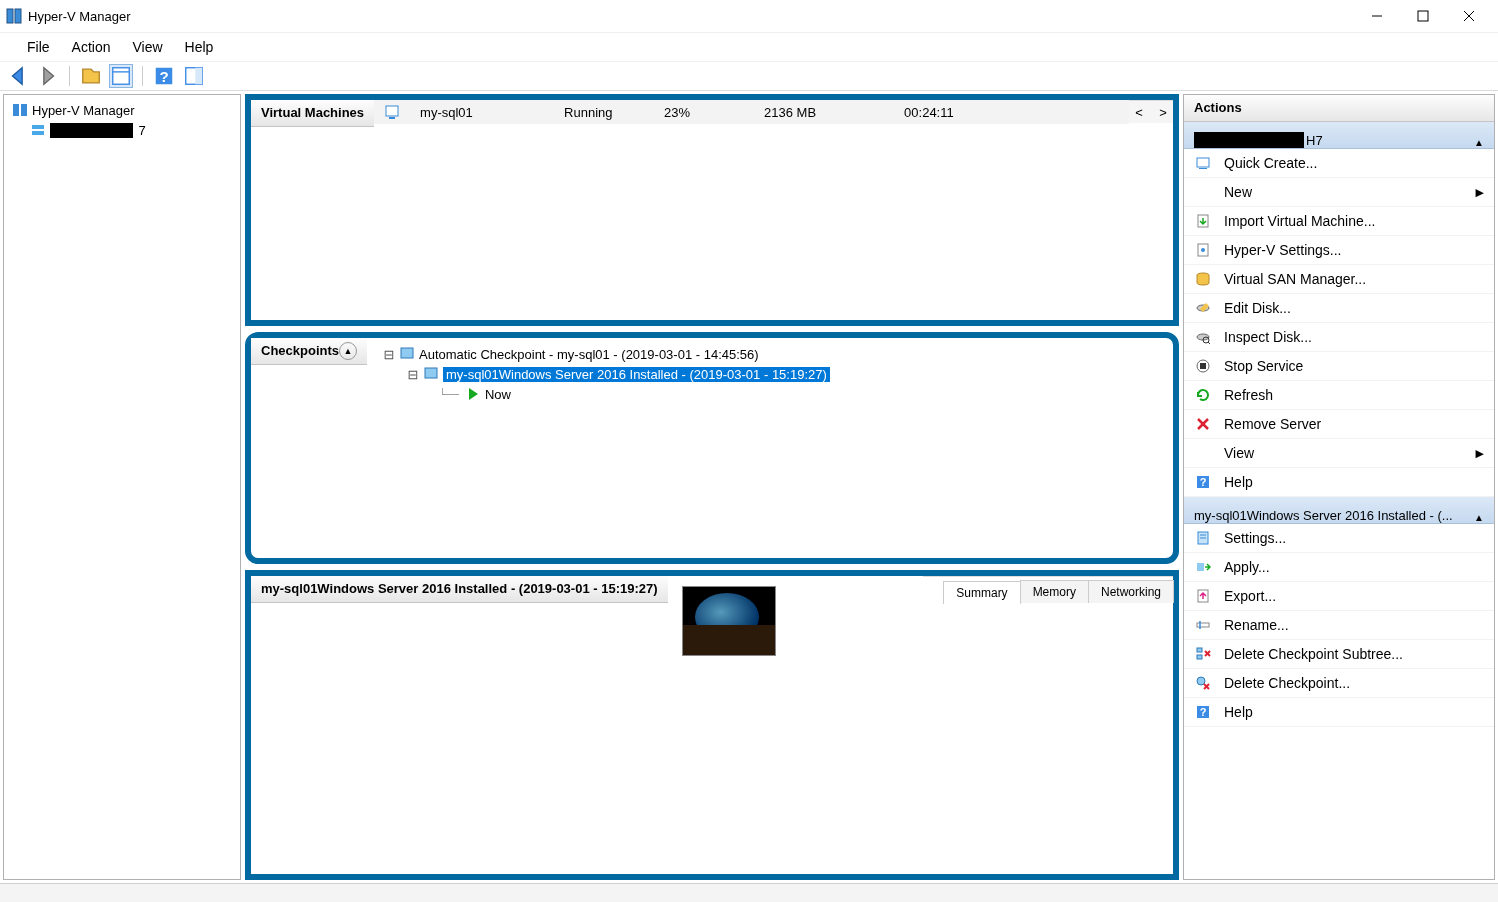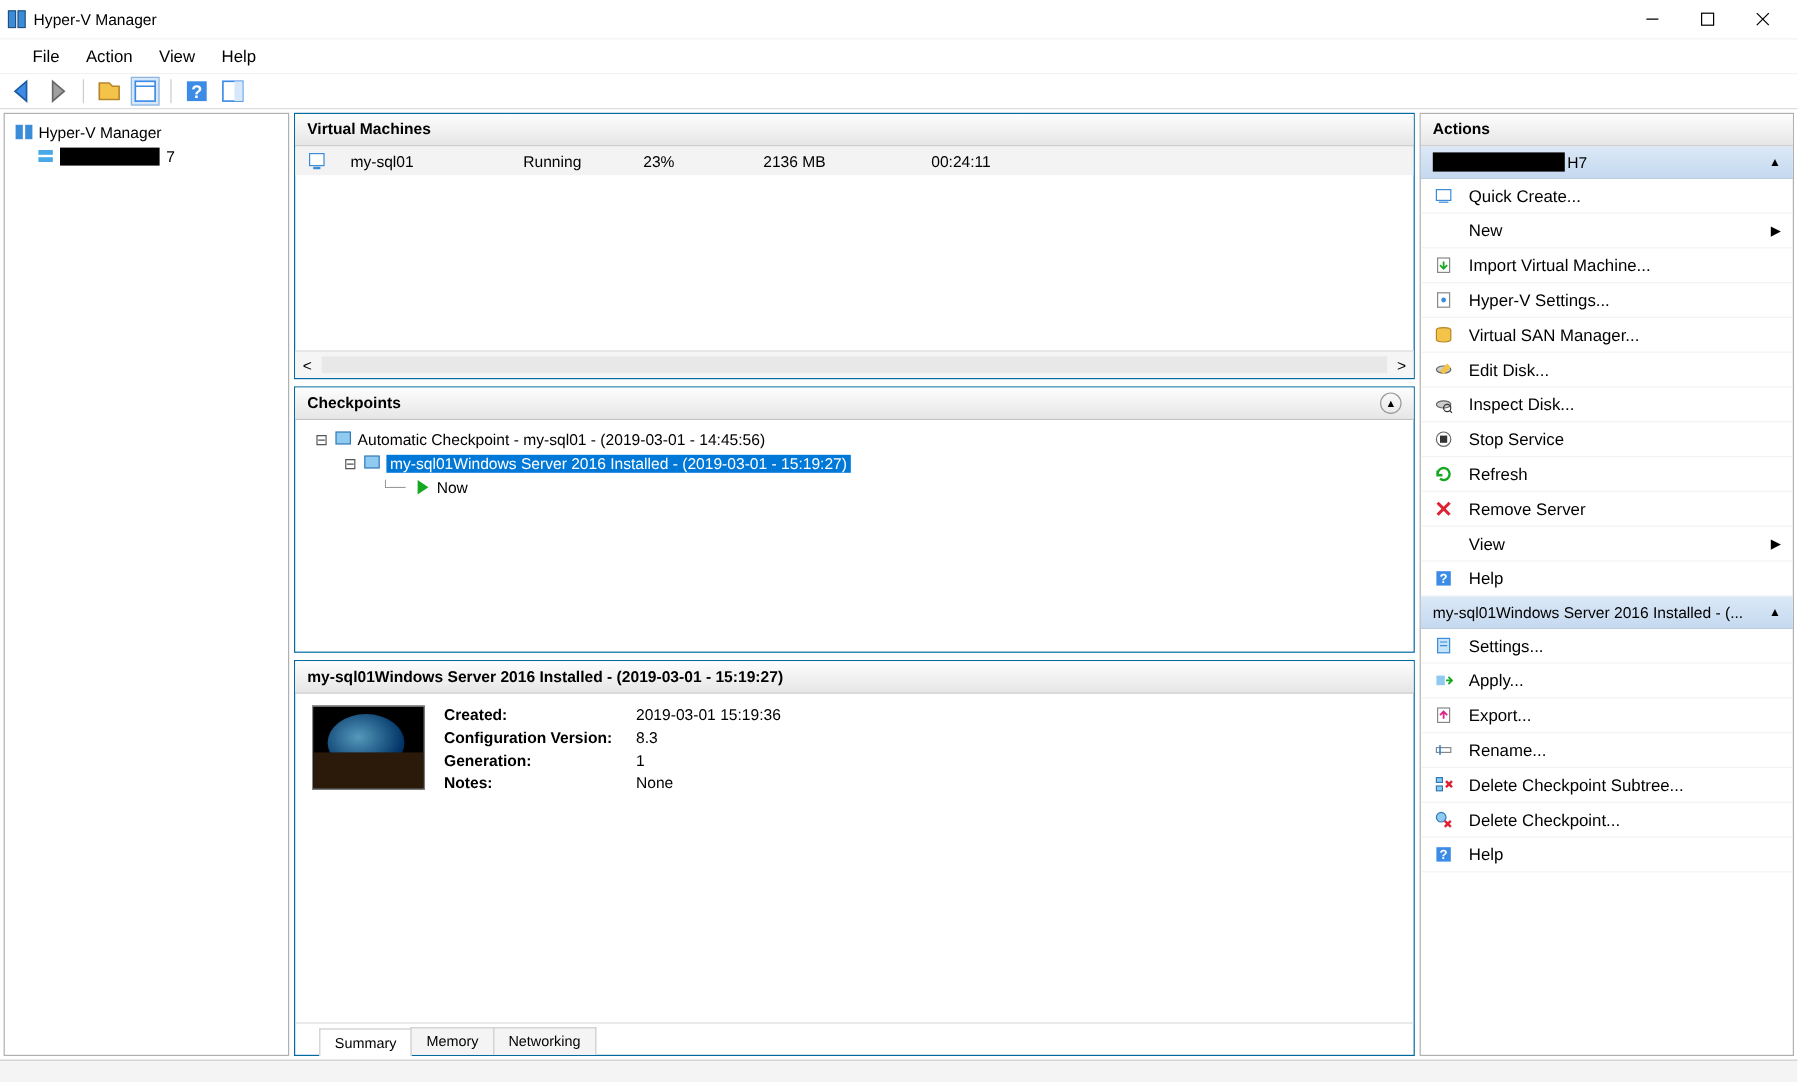--- a/index.html
+++ b/index.html
@@ -30,21 +30,21 @@
 .toolbar .sep{width:1px;height:20px;background:#ccc;margin:0 3px;}
 
 .body{display:flex;height:calc(100% - 32px - 28px - 28px - 22px);}
 .tree{width:232px;border-right:1px solid var(--divider);background:#fff;padding:6px 2px;border:1px solid #b0b0b0;margin:3px 2px 3px 3px;}
 .tree .node{display:flex;align-items:center;gap:4px;padding:1px 4px;}
 .tree .node.lvl1{padding-left:6px;}
 .tree .node.lvl2{padding-left:24px;margin-top:2px;}
 .tree .node.redact .label{background:#000;color:#000;padding:0 2px;}
 .tree .suffix{padding-left:1px;}
 .center{flex:1;margin:3px 2px;display:flex;flex-direction:column;gap:6px;min-width:0;}
-.pane{border:1px solid #0369a1;background:#fff;display:flex;flex-direction:column;min-height:0;}
+.pane{border:6px solid #0369a1;background:#fff;display:flex;flex-direction:row;min-height:0;}
 .pane-header{height:26px;line-height:26px;padding:0 10px;font-weight:600;background:linear-gradient(var(--header-grad1),var(--header-grad2));border-bottom:1px solid #c4c4c4;display:flex;align-items:center;}
 .pane-header .collapse{margin-left:auto;width:16px;height:16px;border:1px solid #999;border-radius:50%;display:flex;align-items:center;justify-content:center;font-size:9px;}
 .pane-body{flex:1;overflow:auto;position:relative;}
 
 .vmh{display:grid;grid-template-columns:180px 100px 100px 140px 120px 1fr;height:26px;align-items:center;border-bottom:1px solid #e4e4e4;color:#333;}
 .vmh div{padding:0 10px;border-right:1px solid #eee;position:relative;}
 .vmh .sortable::after{content:"";position:absolute;right:6px;top:11px;width:0;height:0;border-left:4px solid transparent;border-right:4px solid transparent;border-top:5px solid #555;}
 .vmrow{display:grid;grid-template-columns:180px 100px 100px 140px 120px 1fr;height:24px;align-items:center;background:#f3f3f3;}
 .vmrow div{padding:0 10px;}
 .vmrow .vmname{display:flex;align-items:center;gap:20px;}
@@ -66,21 +66,21 @@
 .thumb .moon{position:absolute;left:12px;top:6px;width:64px;height:48px;border-radius:50%;background:radial-gradient(ellipse at 40% 40%,#59b,#036 70%);}
 .thumb .hill{position:absolute;bottom:0;left:0;right:0;height:30px;background:#2b1a0a;}
 .kv{display:grid;grid-template-columns:160px 1fr;row-gap:4px;font-size:13px;}
 .kv .k{font-weight:700;}
 .tabs{display:flex;gap:0;border-top:1px solid #ddd;height:26px;align-items:flex-end;padding-left:8px;}
 .tabs .tab{padding:4px 12px;border:1px solid #ccc;border-bottom:none;background:#f4f4f4;font-size:12px;margin-right:-1px;}
 .tabs .tab.active{background:#fff;position:relative;top:1px;margin-left:12px;}
 
 .actions{width:310px;margin:3px 3px 3px 2px;border:1px solid #b0b0b0;display:flex;flex-direction:column;}
 .actions .hdr{height:26px;line-height:26px;padding:0 10px;font-weight:700;background:linear-gradient(var(--header-grad1),var(--header-grad2));border-bottom:1px solid #c4c4c4;}
-.actions .group-title{height:26px;display:flex;align-items:center;padding:0 10px;background:linear-gradient(#dbe8f7,#c5d9ef);border-bottom:1px solid #a9c0db;font-size:13px;}
+.actions .group-title{height:26px;display:flex;align-items:flex-end;padding:0 10px;background:linear-gradient(#dbe8f7,#c5d9ef);border-bottom:1px solid #a9c0db;font-size:13px;}
 .actions .group-title .txt-redact{background:#000;color:#000;display:inline-block;width:110px;height:16px;margin-right:2px;}
 .actions .group-title .suffix{}
 .actions .group-title .collapse{margin-left:auto;font-size:10px;}
 .actions .item{height:28px;display:flex;align-items:center;gap:12px;padding:0 10px;font-size:14px;border-bottom:1px solid #f2f2f2;}
 .actions .item .ico{width:18px;height:18px;display:flex;align-items:center;justify-content:center;}
 .actions .item .chev{margin-left:auto;font-size:11px;}
 
 .status{height:22px;border-top:1px solid #cfcfcf;background:#f4f4f4;}
 
 .ico svg{width:16px;height:16px;}
@@ -209,21 +209,21 @@
           <div></div>
         </div>
       </div>
       <div class="vm-scroll">
         <div class="arrow">&lt;</div>
         <div class="track"></div>
         <div class="arrow">&gt;</div>
       </div>
     </div>
 
-    <div class="pane" style="height:220px;">
+    <div class="pane" style="height:220px;border-radius:13px;">
       <div class="pane-header">
         <span>Checkpoints</span>
         <span class="collapse">▲</span>
       </div>
       <div class="pane-body ck">
         <div class="ckrow l0">
           <span class="toggle">⊟</span>
           <span class="mini-icon">
               <svg viewBox="0 0 16 16">
                 <rect x="2" y="2" width="12" height="10" fill="#8fcaf0" stroke="#2f79b8"></rect>
@@ -255,30 +255,20 @@
     <div class="pane" style="flex:1;">
       <div class="pane-header">
         <span>my-sql01Windows Server 2016 Installed - (2019-03-01 - 15:19:27)</span>
       </div>
       <div class="pane-body">
         <div class="detail-body">
           <div class="thumb">
             <div class="moon"></div>
               <div class="hill"></div>
           </div>
-          <div class="kv">
-            <div class="k">Created:</div>
-              <div>2019-03-01 15:19:36</div>
-            <div class="k">Configuration Version:</div>
-              <div>8.3</div>
-            <div class="k">Generation:</div>
-              <div>1</div>
-            <div class="k">Notes:</div>
-              <div>None</div>
-          </div>
         </div>
       </div>
       <div class="tabs">
         <div class="tab active">Summary</div>
         <div class="tab">Memory</div>
         <div class="tab">Networking</div>
       </div>
     </div>
 
   </div>

